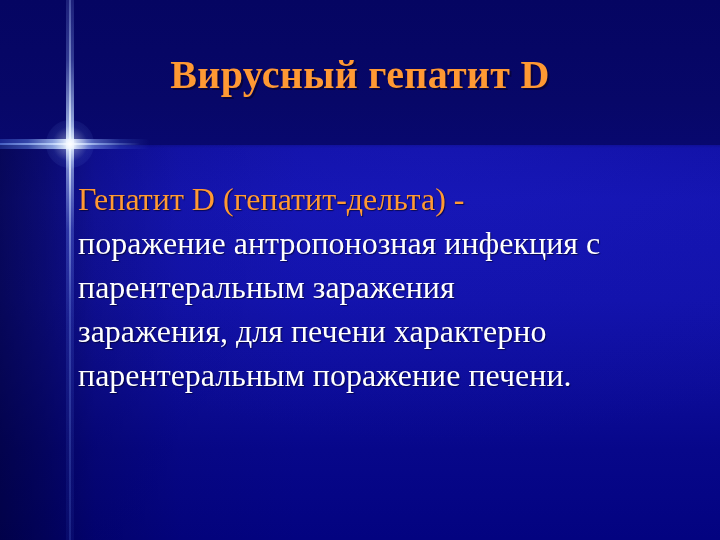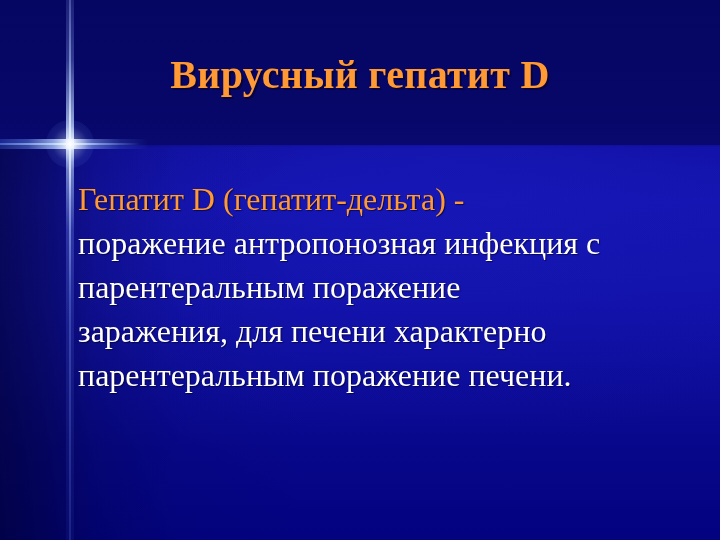--- a/index.html
+++ b/index.html
@@ -201,18 +201,18 @@
   <div class="cross-horiz"></div>
   <div class="cross-vert-core"></div>
   <div class="cross-horiz-core"></div>
   <div class="cross-glow"></div>
 
   <div class="title">Вирусный гепатит D</div>
 
   <div class="body-block">
     <div class="body-line accent">Гепатит D (гепатит-дельта) -</div>
     <div class="body-line plain">поражение антропонозная инфекция с</div>
-    <div class="body-line plain">парентеральным поражение</div>
+    <div class="body-line plain">парентеральным заражения</div>
     <div class="body-line plain">заражения, для печени характерно</div>
     <div class="body-line plain">парентеральным поражение печени.</div>
   </div>
 
 </div>
 
 </body></html>

